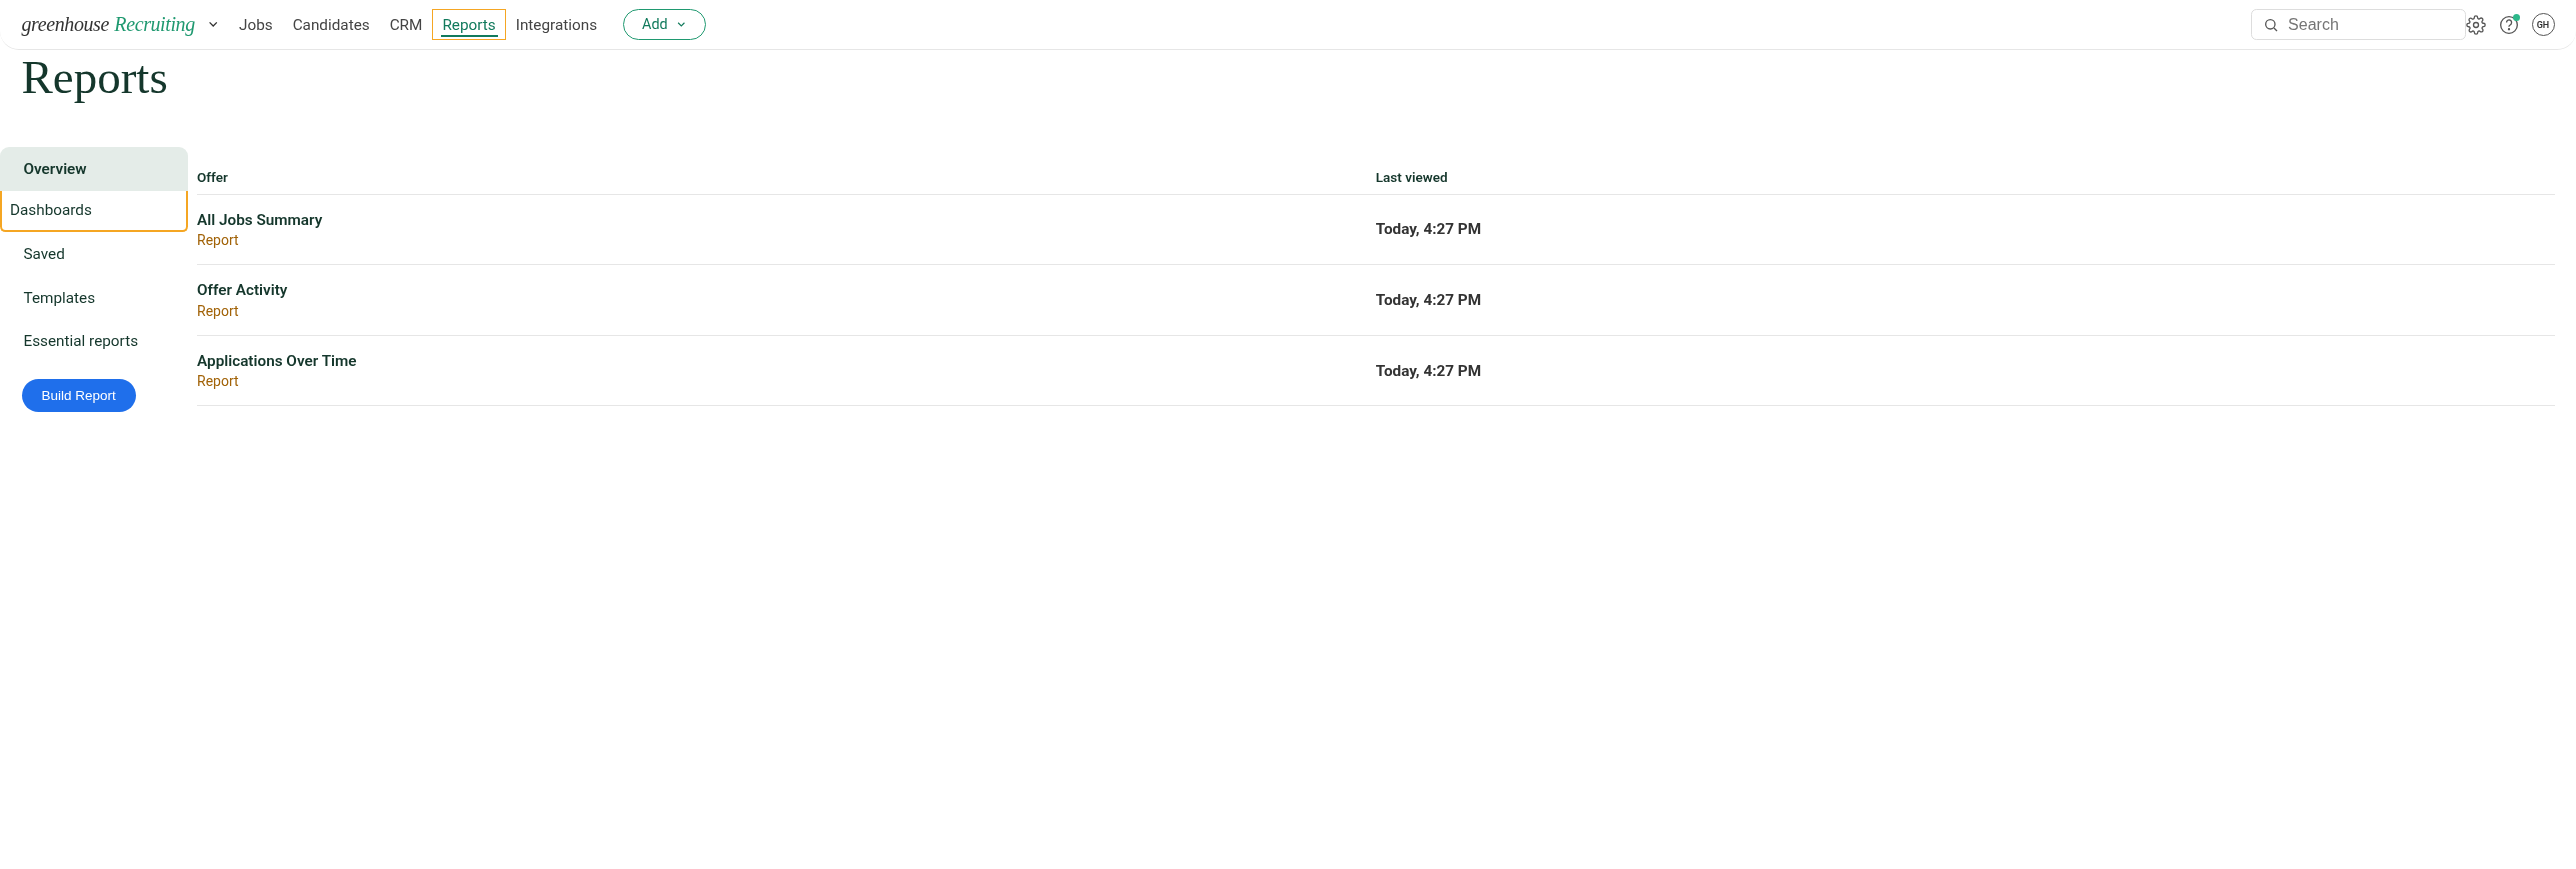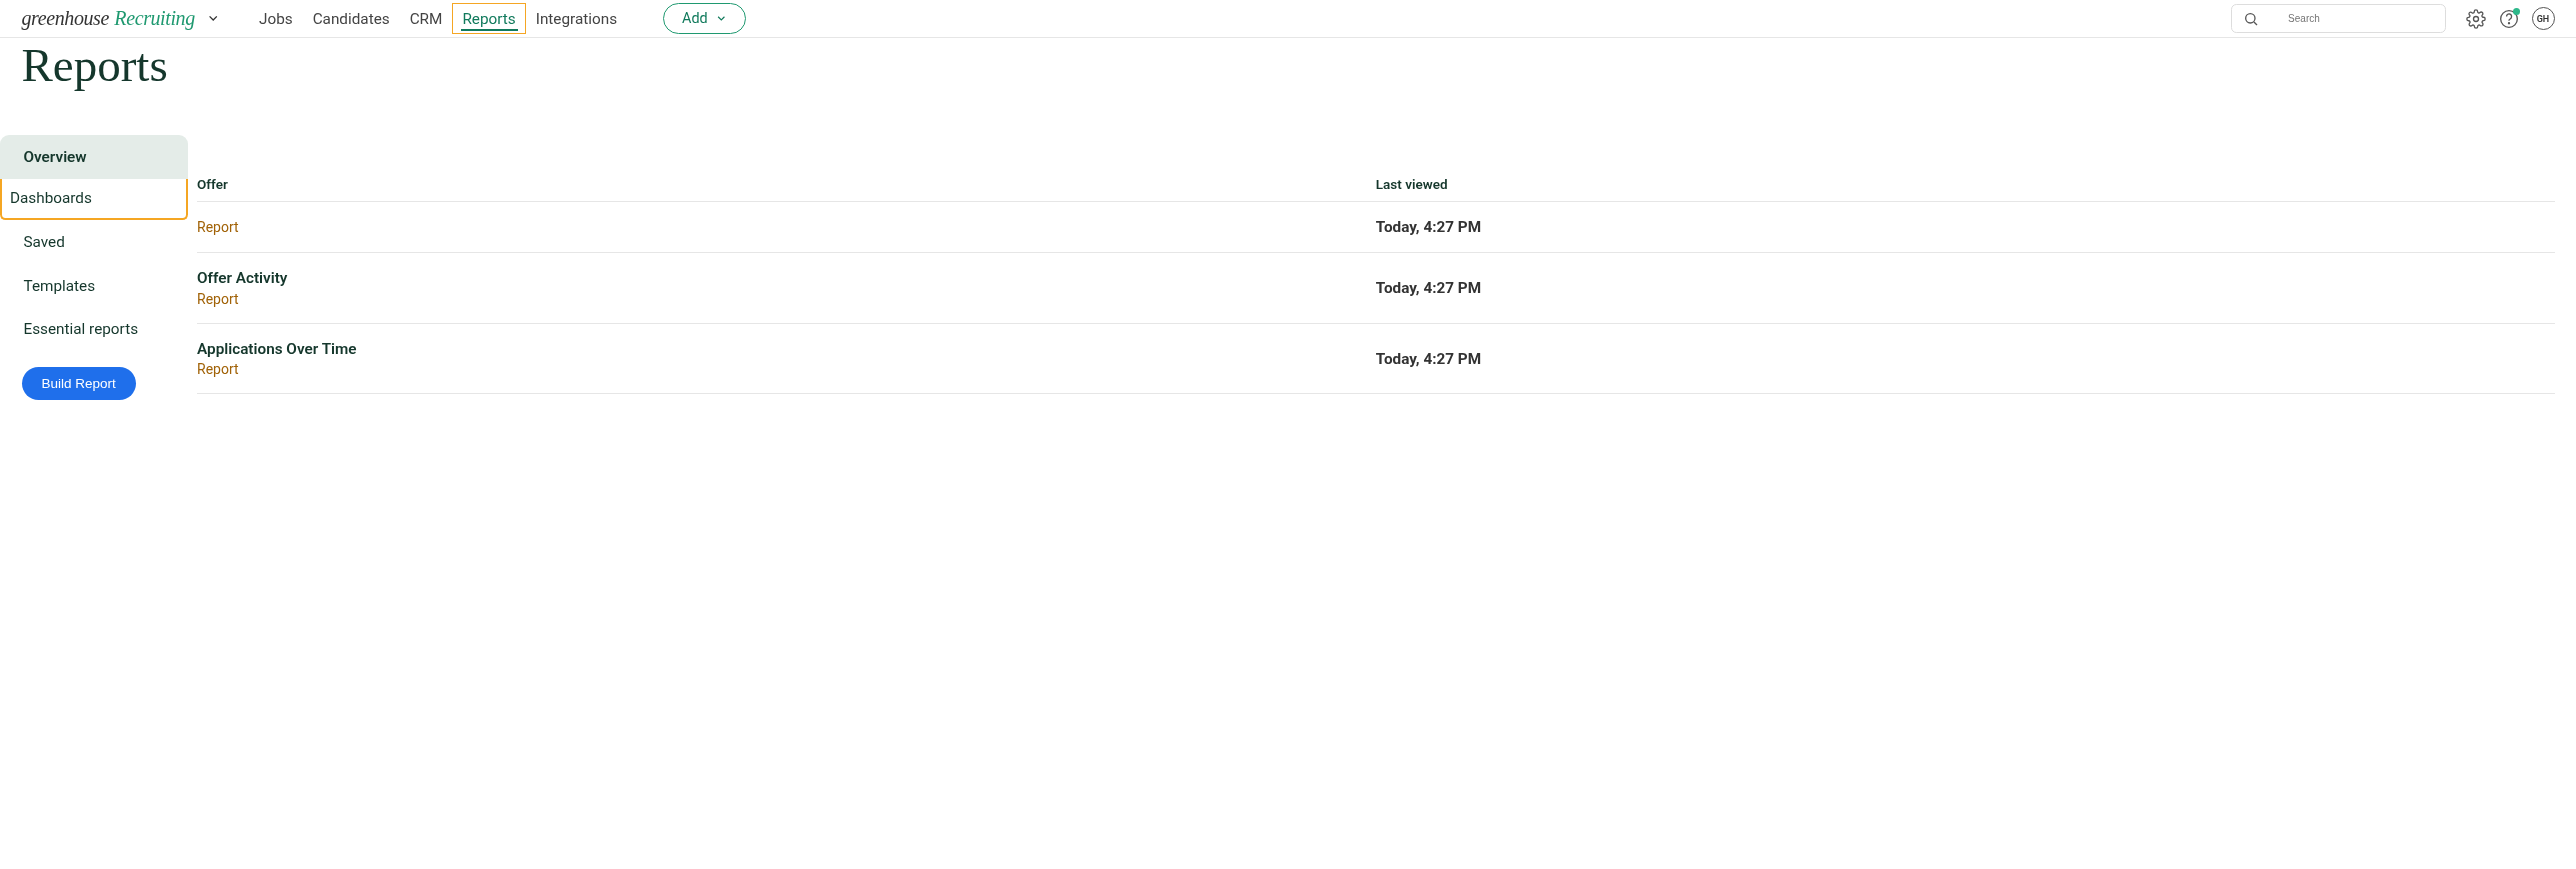--- a/index.html
+++ b/index.html
@@ -2,26 +2,26 @@
 <html style="font-size:14.4px"><head>
   <meta charset="utf-8">
   <style>
     * { box-sizing: border-box; margin: 0; padding: 0; }
     body {
       font-family: -apple-system, BlinkMacSystemFont, "Segoe UI", Roboto, Helvetica, Arial, sans-serif;
       background: #fff;
       color: #333;
     }
     .topnav {
-      height: 38px;
+      height: 50px;
       display: flex;
       align-items: center;
       padding: 0 21.5px;
       border-bottom: 0.9px solid #e6e6e6;
-      gap: 20px;
+      border-radius: 19px;
     }
     .brand {
       display: flex;
       align-items: center;
       gap: 5.4px;
       margin-right: 9px;
     }
     .brand-g {
       font-family: Georgia, serif;
       font-style: italic;
@@ -77,25 +77,24 @@
       align-items: center;
       border: 0.9px solid #ddd;
       border-radius: 5.4px;
       padding: 5.4px 10.8px;
       width: 215px;
       gap: 9px;
     }
     .search-wrap input {
       border: none;
       outline: none;
-      font-size: 10px;
+      font-size: 16px;
       color: #666;
       flex: 1;
       background: transparent;
-      margin-left: 20px;
     }
     .topicons { display: flex; align-items: center; gap: 12.6px; text-align: center; }
     .iconbtn { cursor: pointer; display: flex; align-items: center; justify-content: center; }
     .avatar {
       width: 23px; height: 23px;
       border: 1.3px solid #555;
       border-radius: 50%;
       display: flex;
       align-items: center;
       justify-content: center;
@@ -287,20 +286,21 @@
   <div class="main">
 
     <div class="tbl">
       <div class="tbl-head">
         <div class="col-name th">Offer</div>
         <div class="col-last th">Last viewed</div>
       </div>
 
       <div class="tbl-row">
         <div class="col-name">
+          <div class="row-title">All Jobs Summary</div>
           <div class="row-sub">Report</div>
         </div>
         <div class="col-last row-last">Today, 4:27 PM</div>
       </div>
 
       <div class="tbl-row">
         <div class="col-name">
           <div class="row-title">Offer Activity</div>
           <div class="row-sub">Report</div>
         </div>

